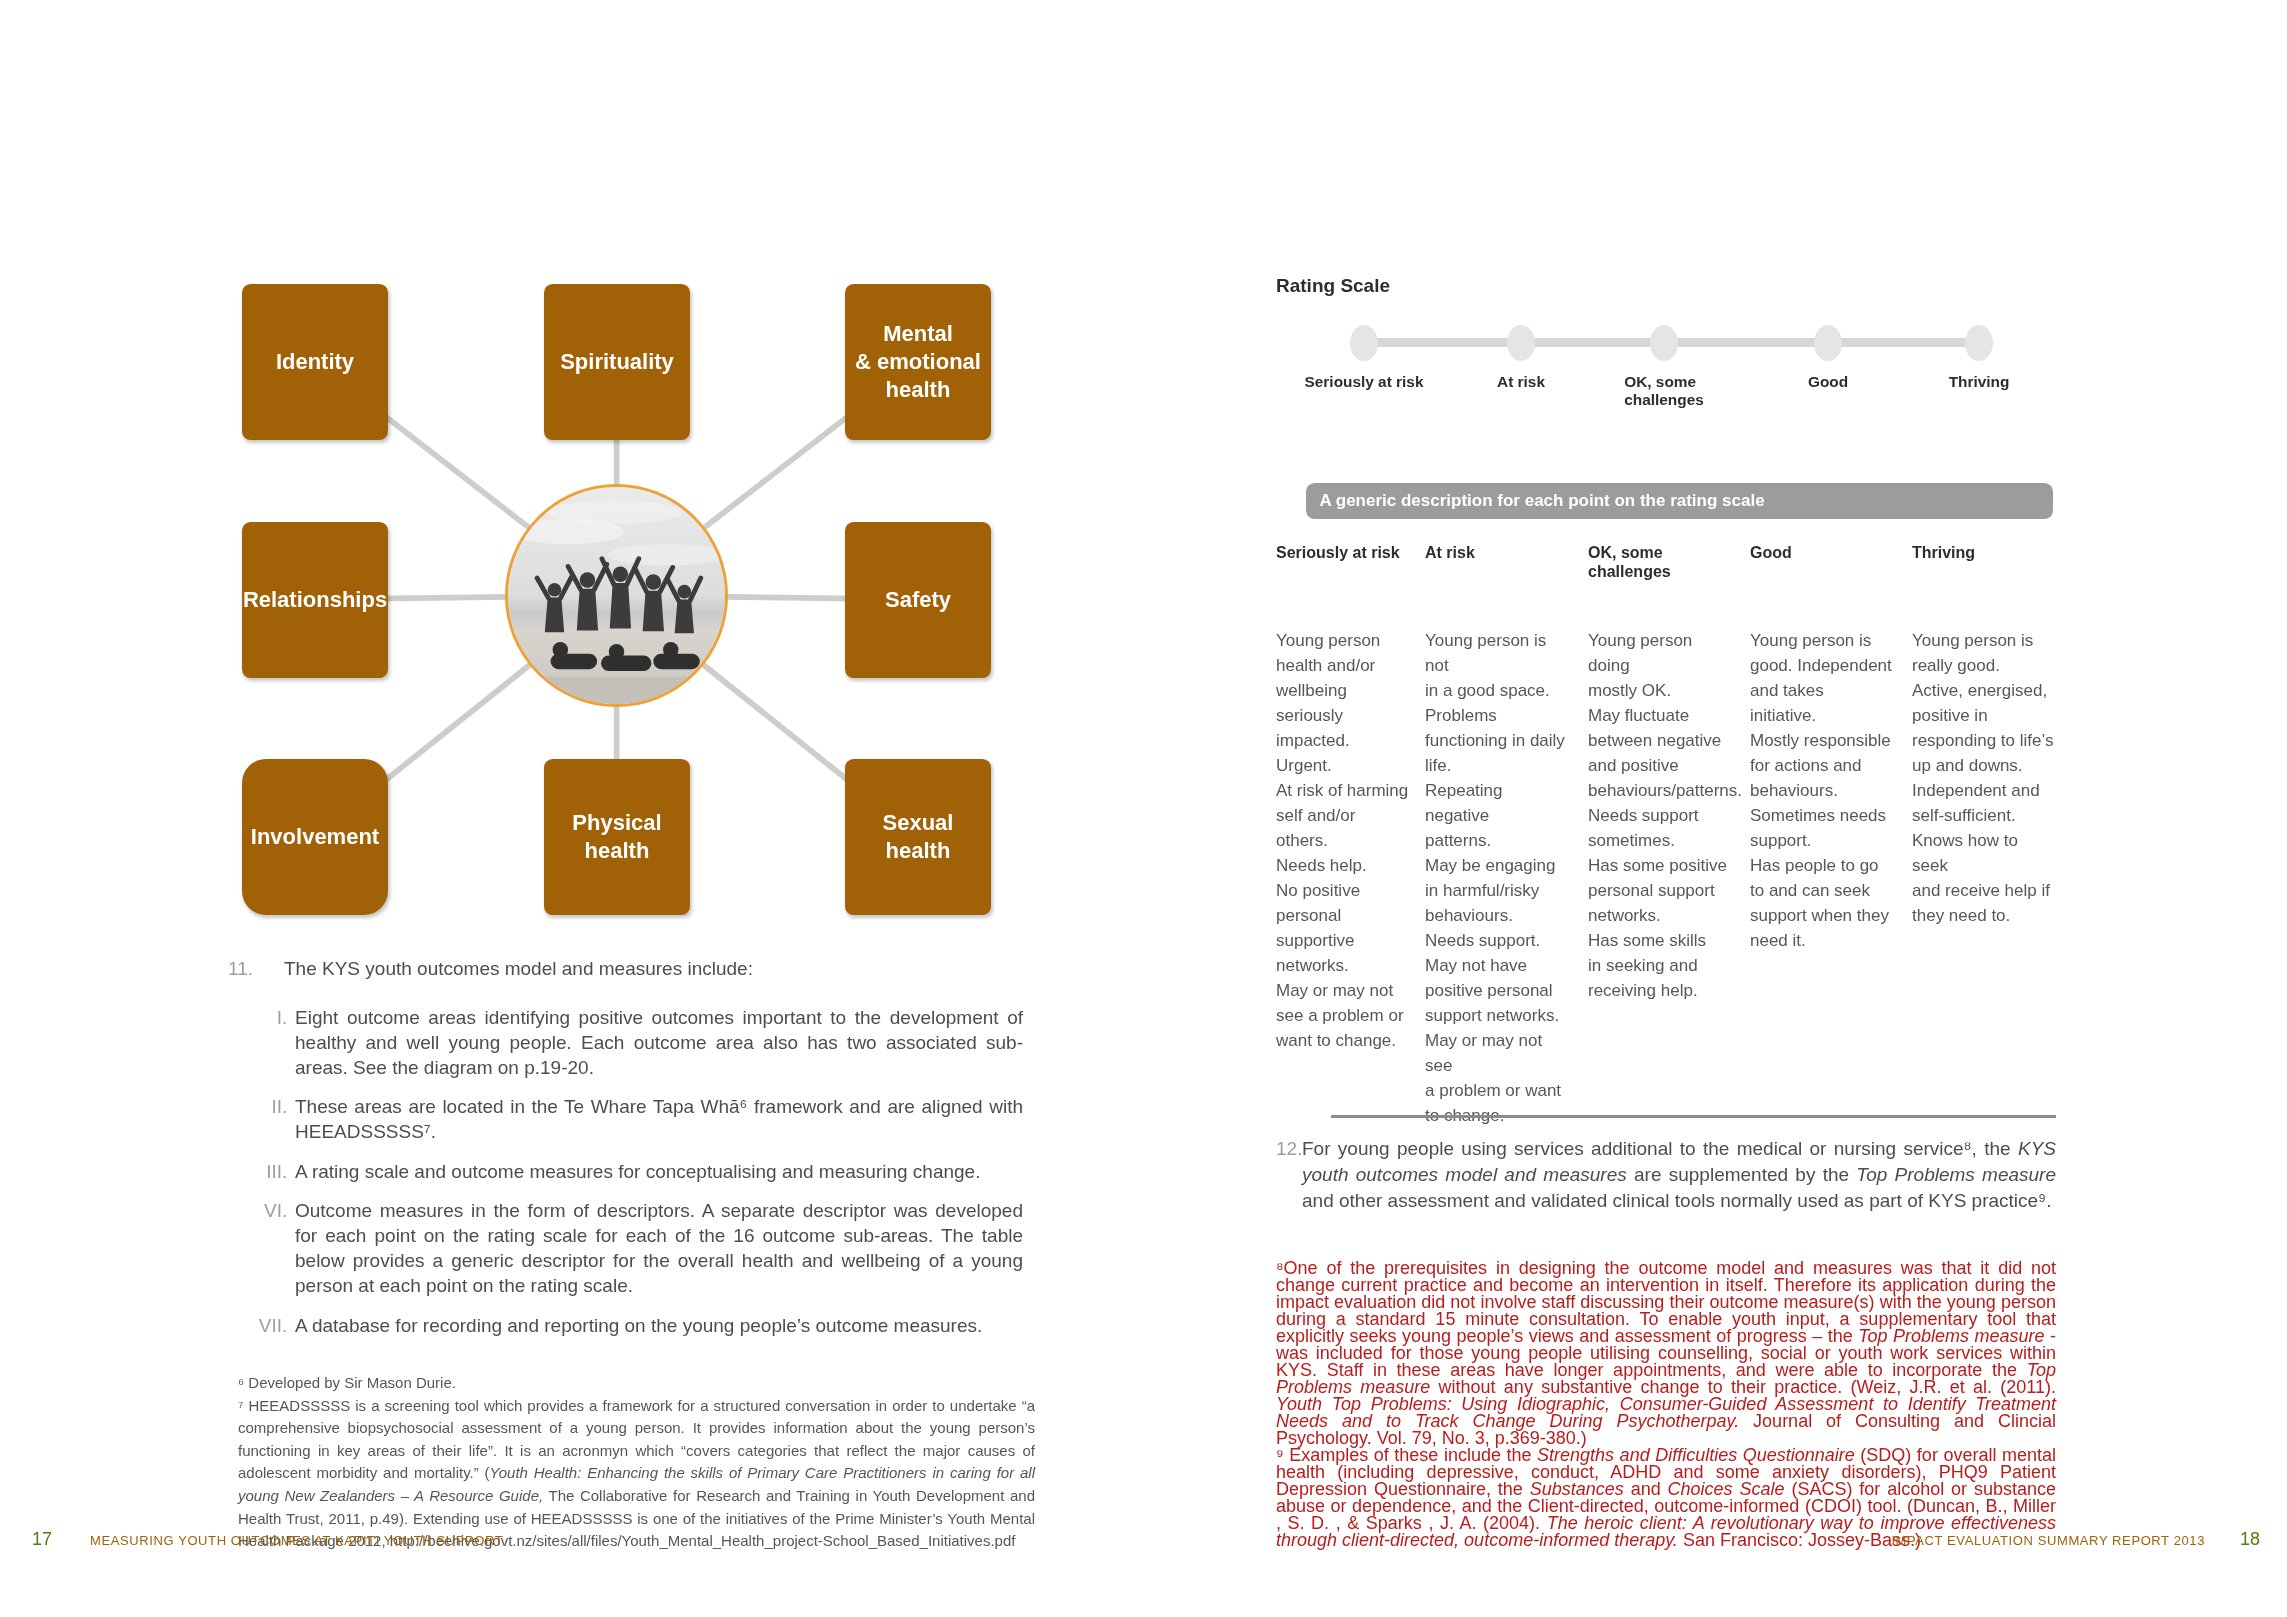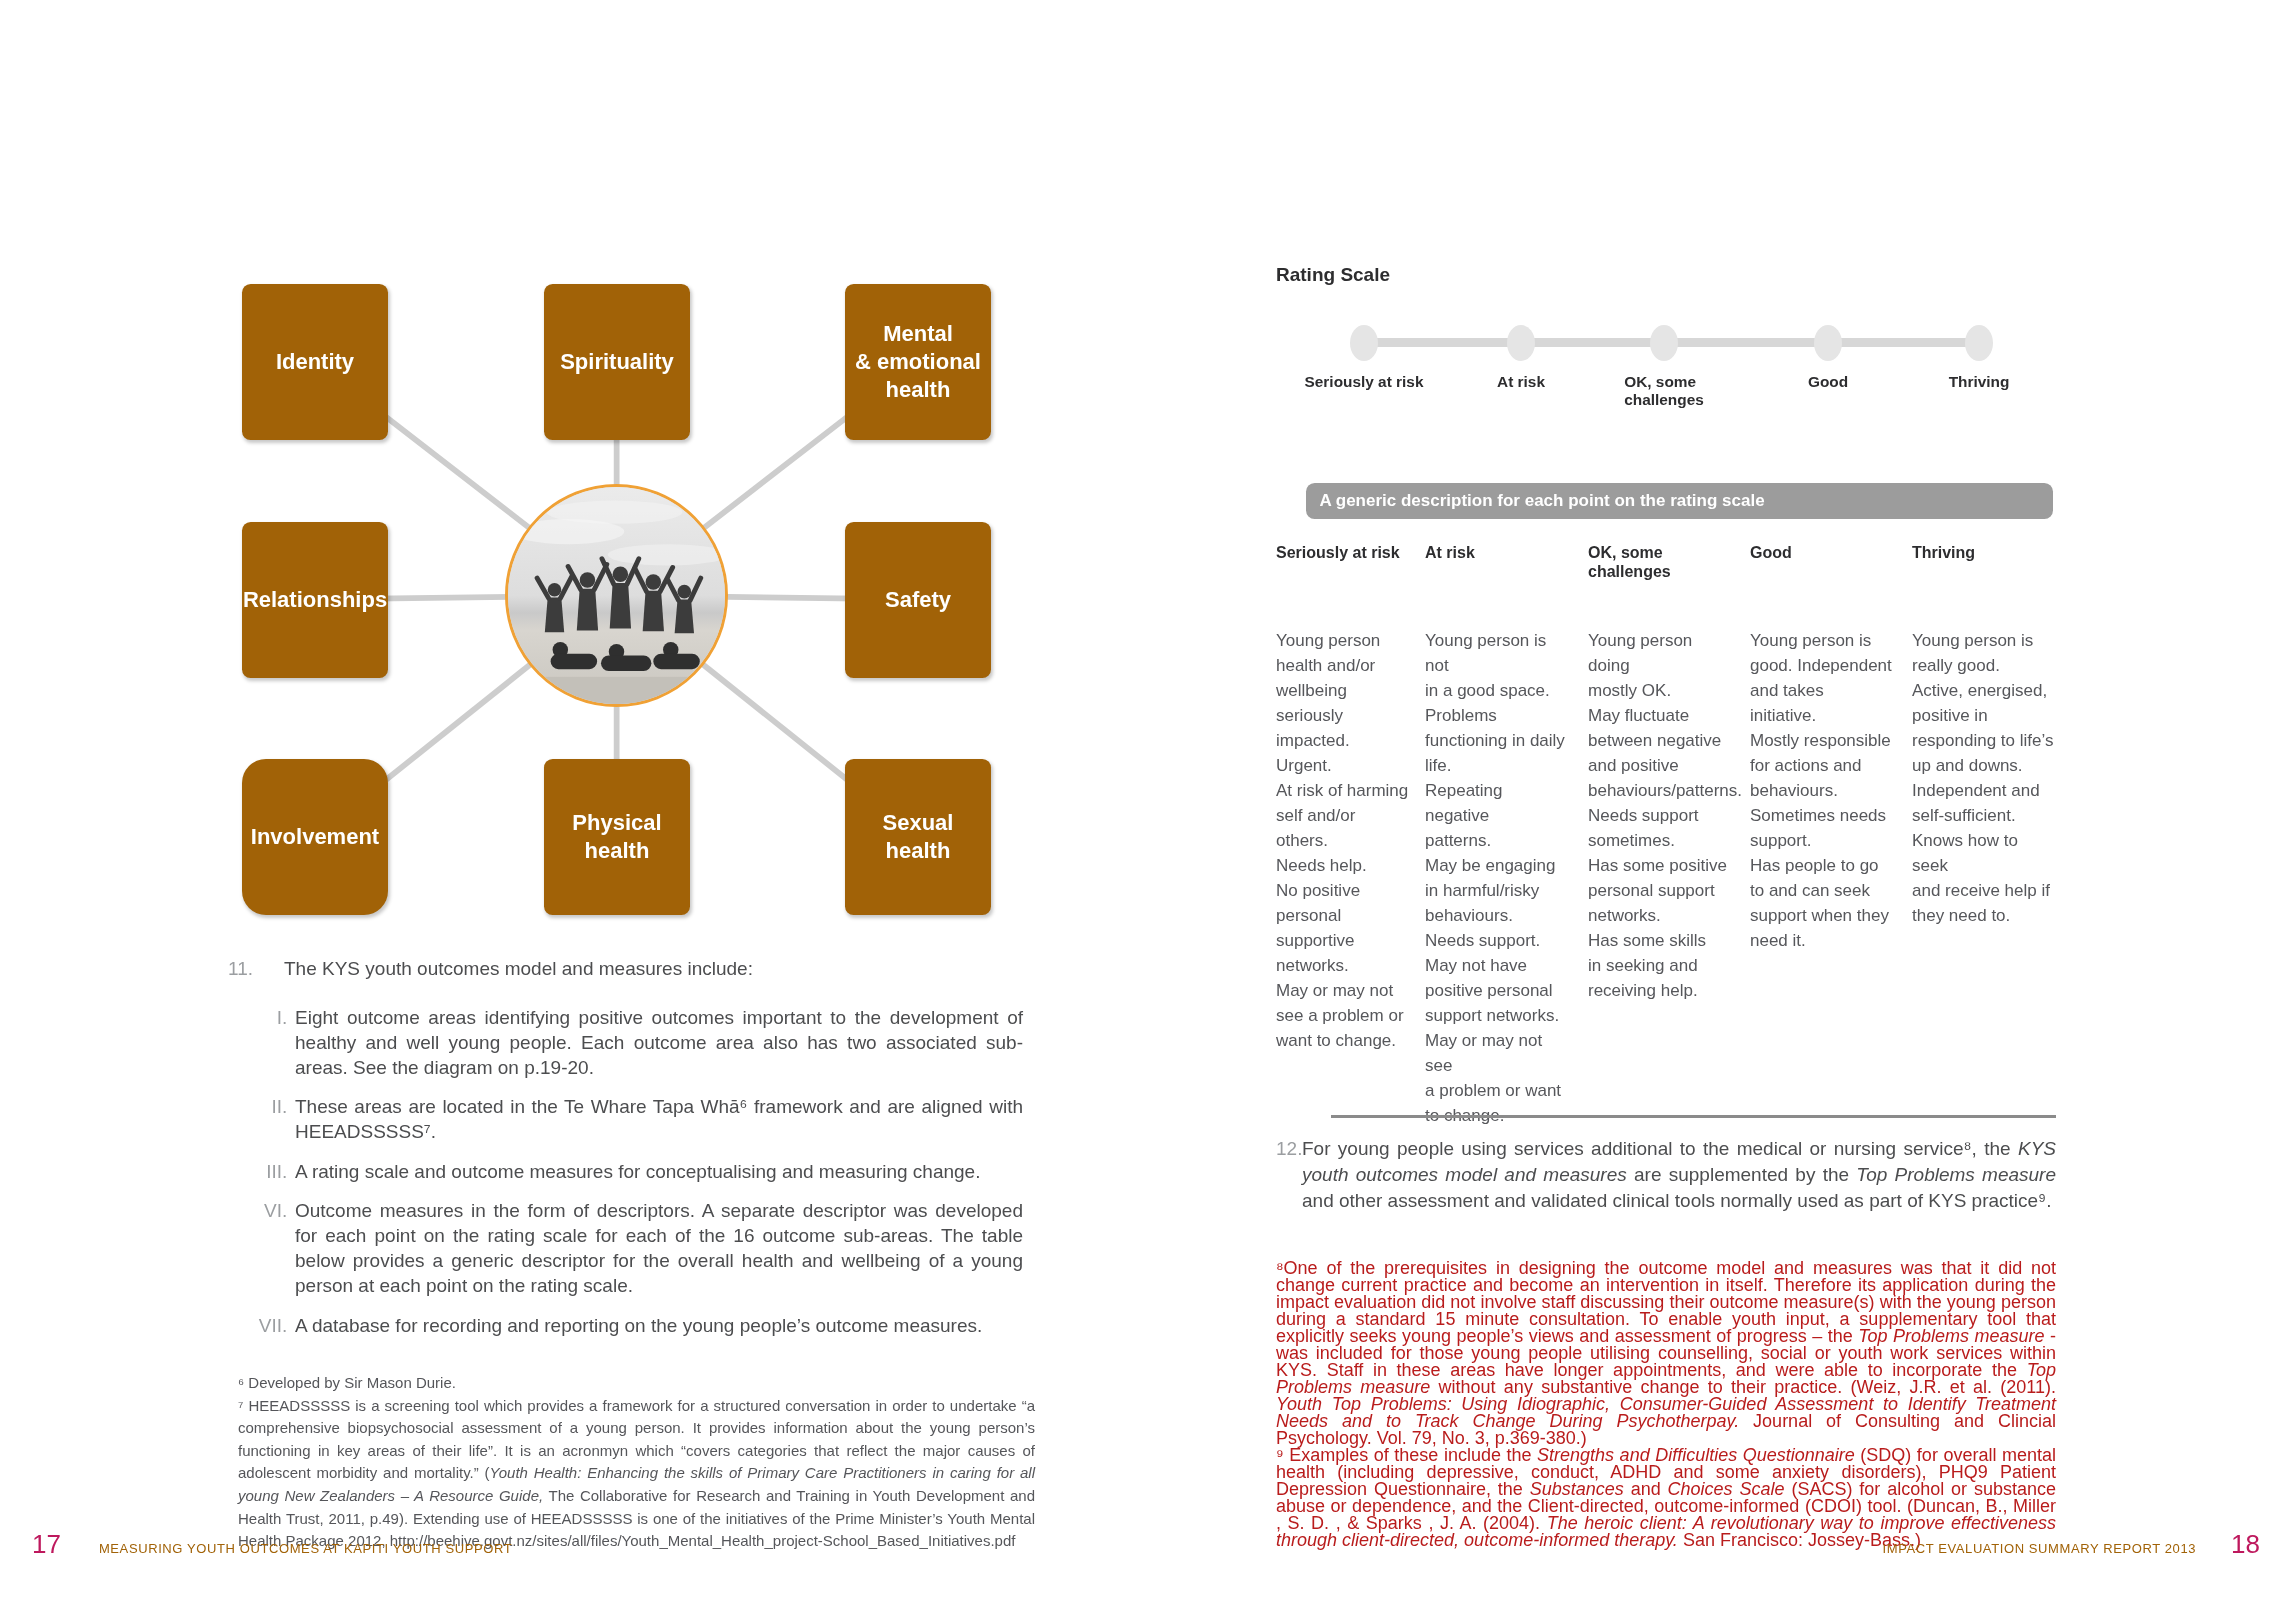--- a/index.html
+++ b/index.html
@@ -34,27 +34,27 @@
   .sub-list { margin-top:24px; }
 
   .fnotes-left {
     position:absolute; left:238px; top:1372px; width:797px;
     font-size:15px; line-height:22.6px; color:#55565a; text-align:justify; overflow-wrap:anywhere;
   }
 
   .footer { position:absolute; display:flex; align-items:baseline; }
   .footer-left { left:32px; top:1529px; }
   .footer-right { right:27px; top:1529px; }
-  .pg-num { font-size:26px; color:#be185d; }
+  .pg-num { font-size:18px; color:#4d7c0f; }
   .foot-label { font-size:13px; color:#a16207; letter-spacing:0.6px; }
   .footer-left .foot-label { margin-left:38px; }
   .footer-right .foot-label { margin-right:35px; }
 
   
-  .rs-title { position:absolute; left:1276px; top:264px; font-weight:bold; font-size:19px; color:#2d2d2f; }
+  .rs-title { position:absolute; left:1276px; top:275px; font-weight:bold; font-size:19px; color:#2d2d2f; }
   .rs-track { position:absolute; left:1364px; top:338px; width:615px; height:8.6px; background:#d7d7d7; }
   .rs-dot { position:absolute; top:325px; width:28px; height:36px; border-radius:50%; background:#e5e5e5; transform:translateX(-50%); }
   .rs-label { position:absolute; top:373px; transform:translateX(-50%); font-weight:bold; font-size:15.4px; line-height:18px; color:#2d2d2f; text-align:center; white-space:pre-line; }
   .rs-label.twoline { text-align:left; }
 
   .banner {
     position:absolute; left:1276px; top:483px; width:747px; height:36px; background:#9c9c9c;
     border-radius:8.6px; color:#ffffff; font-weight:bold; font-size:17px;
     display:flex; align-items:center; padding-left:13.4px;margin-left:30px;
   }

